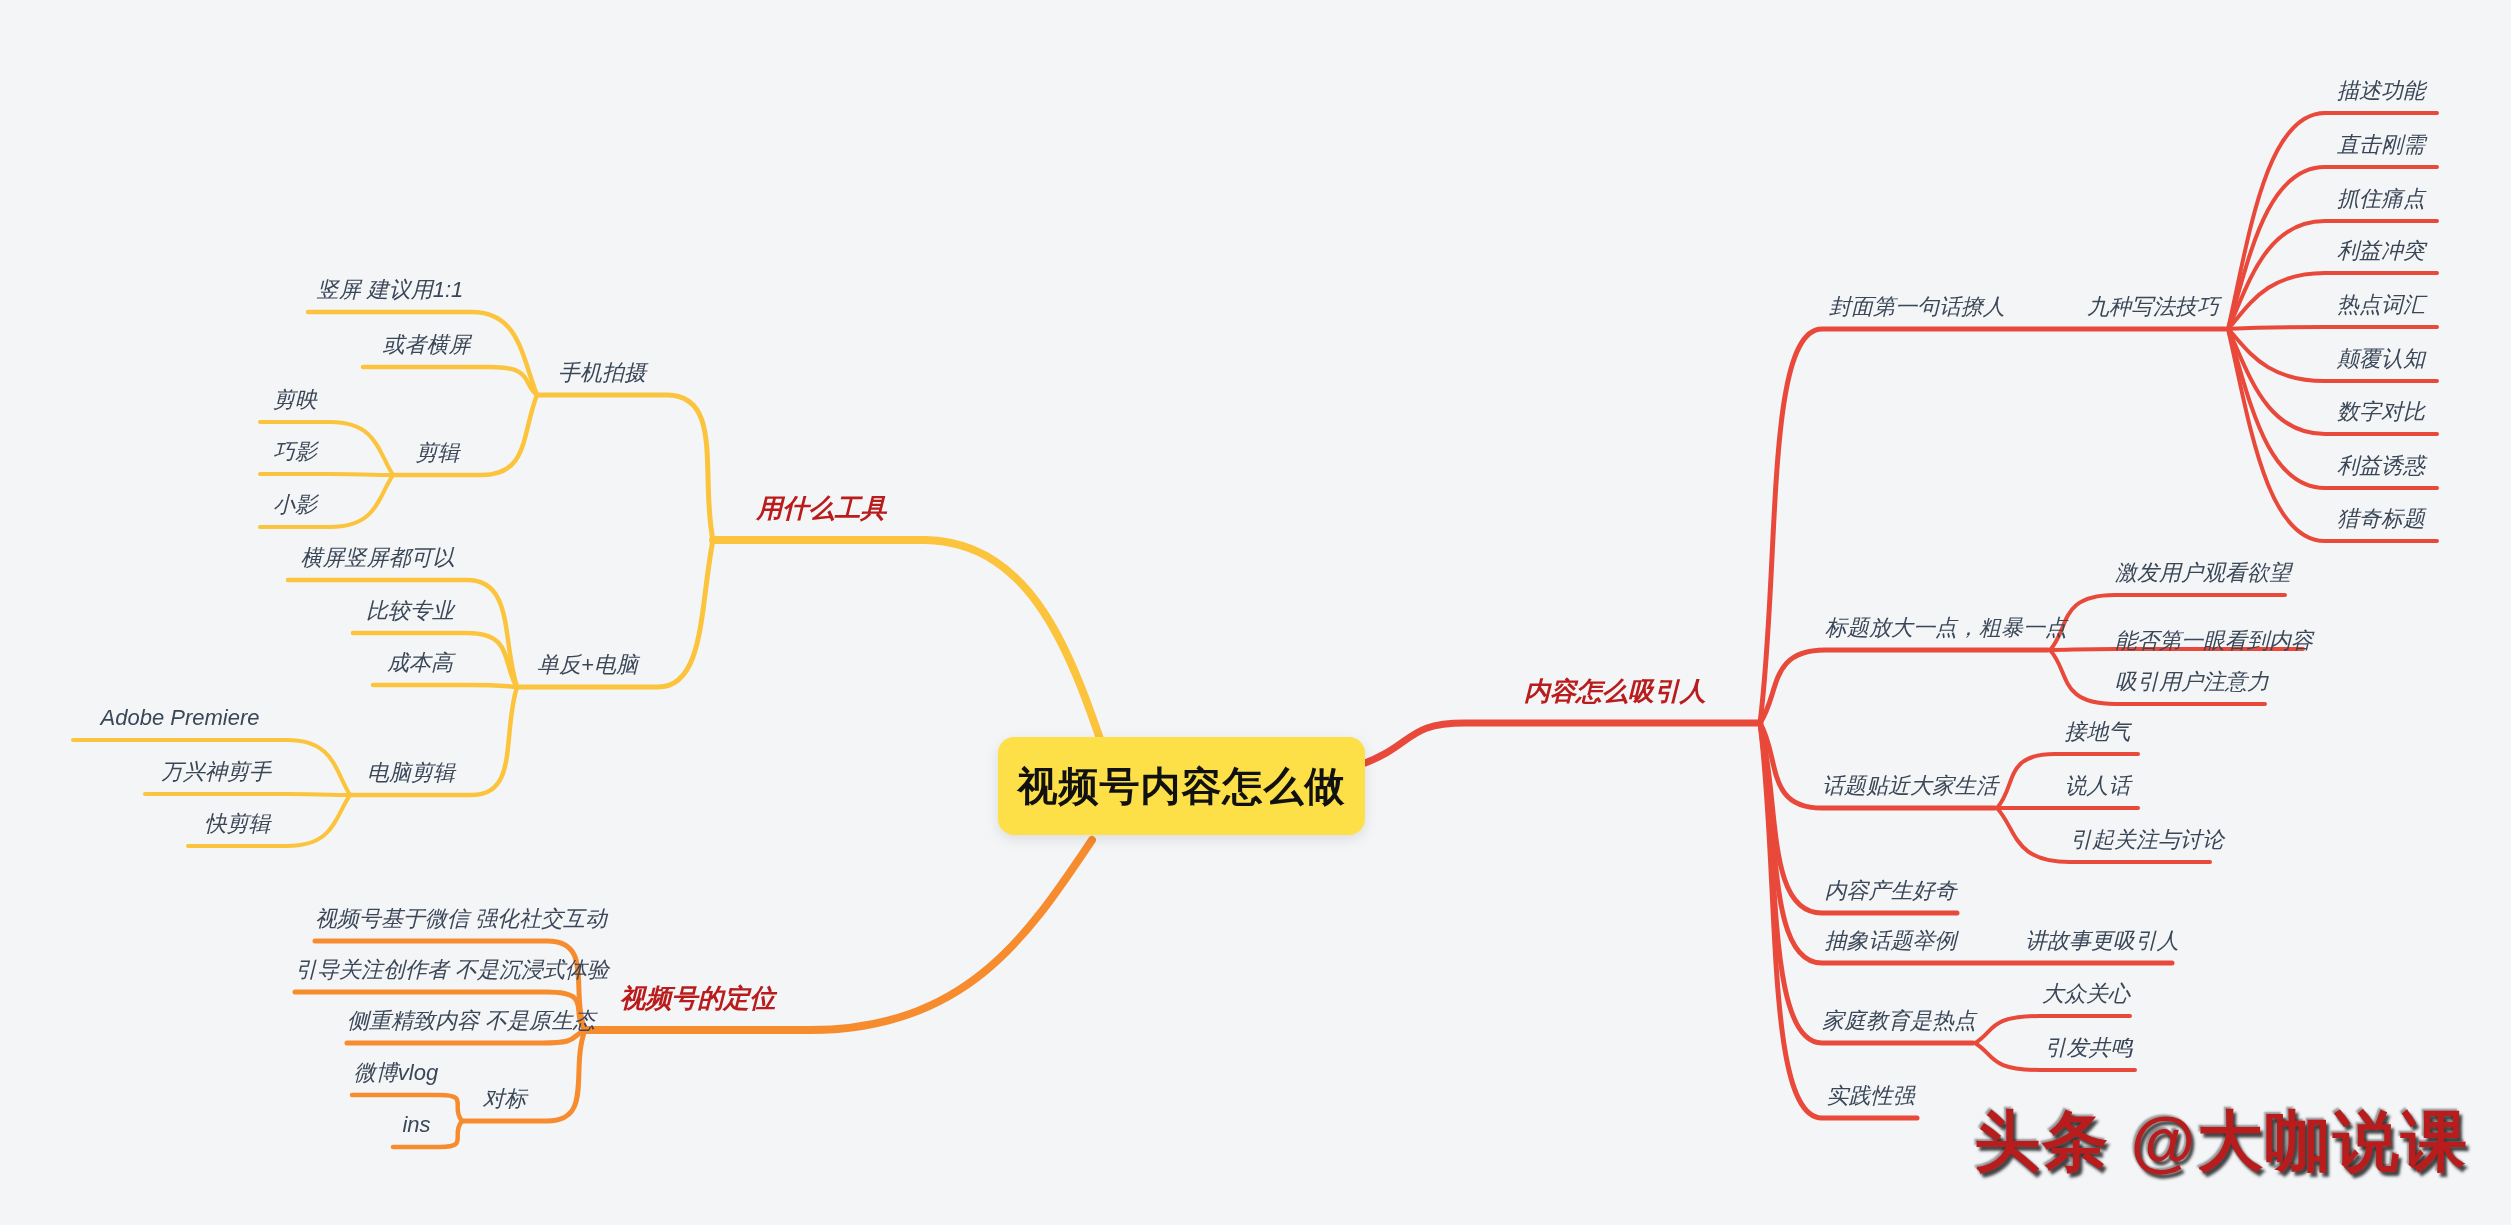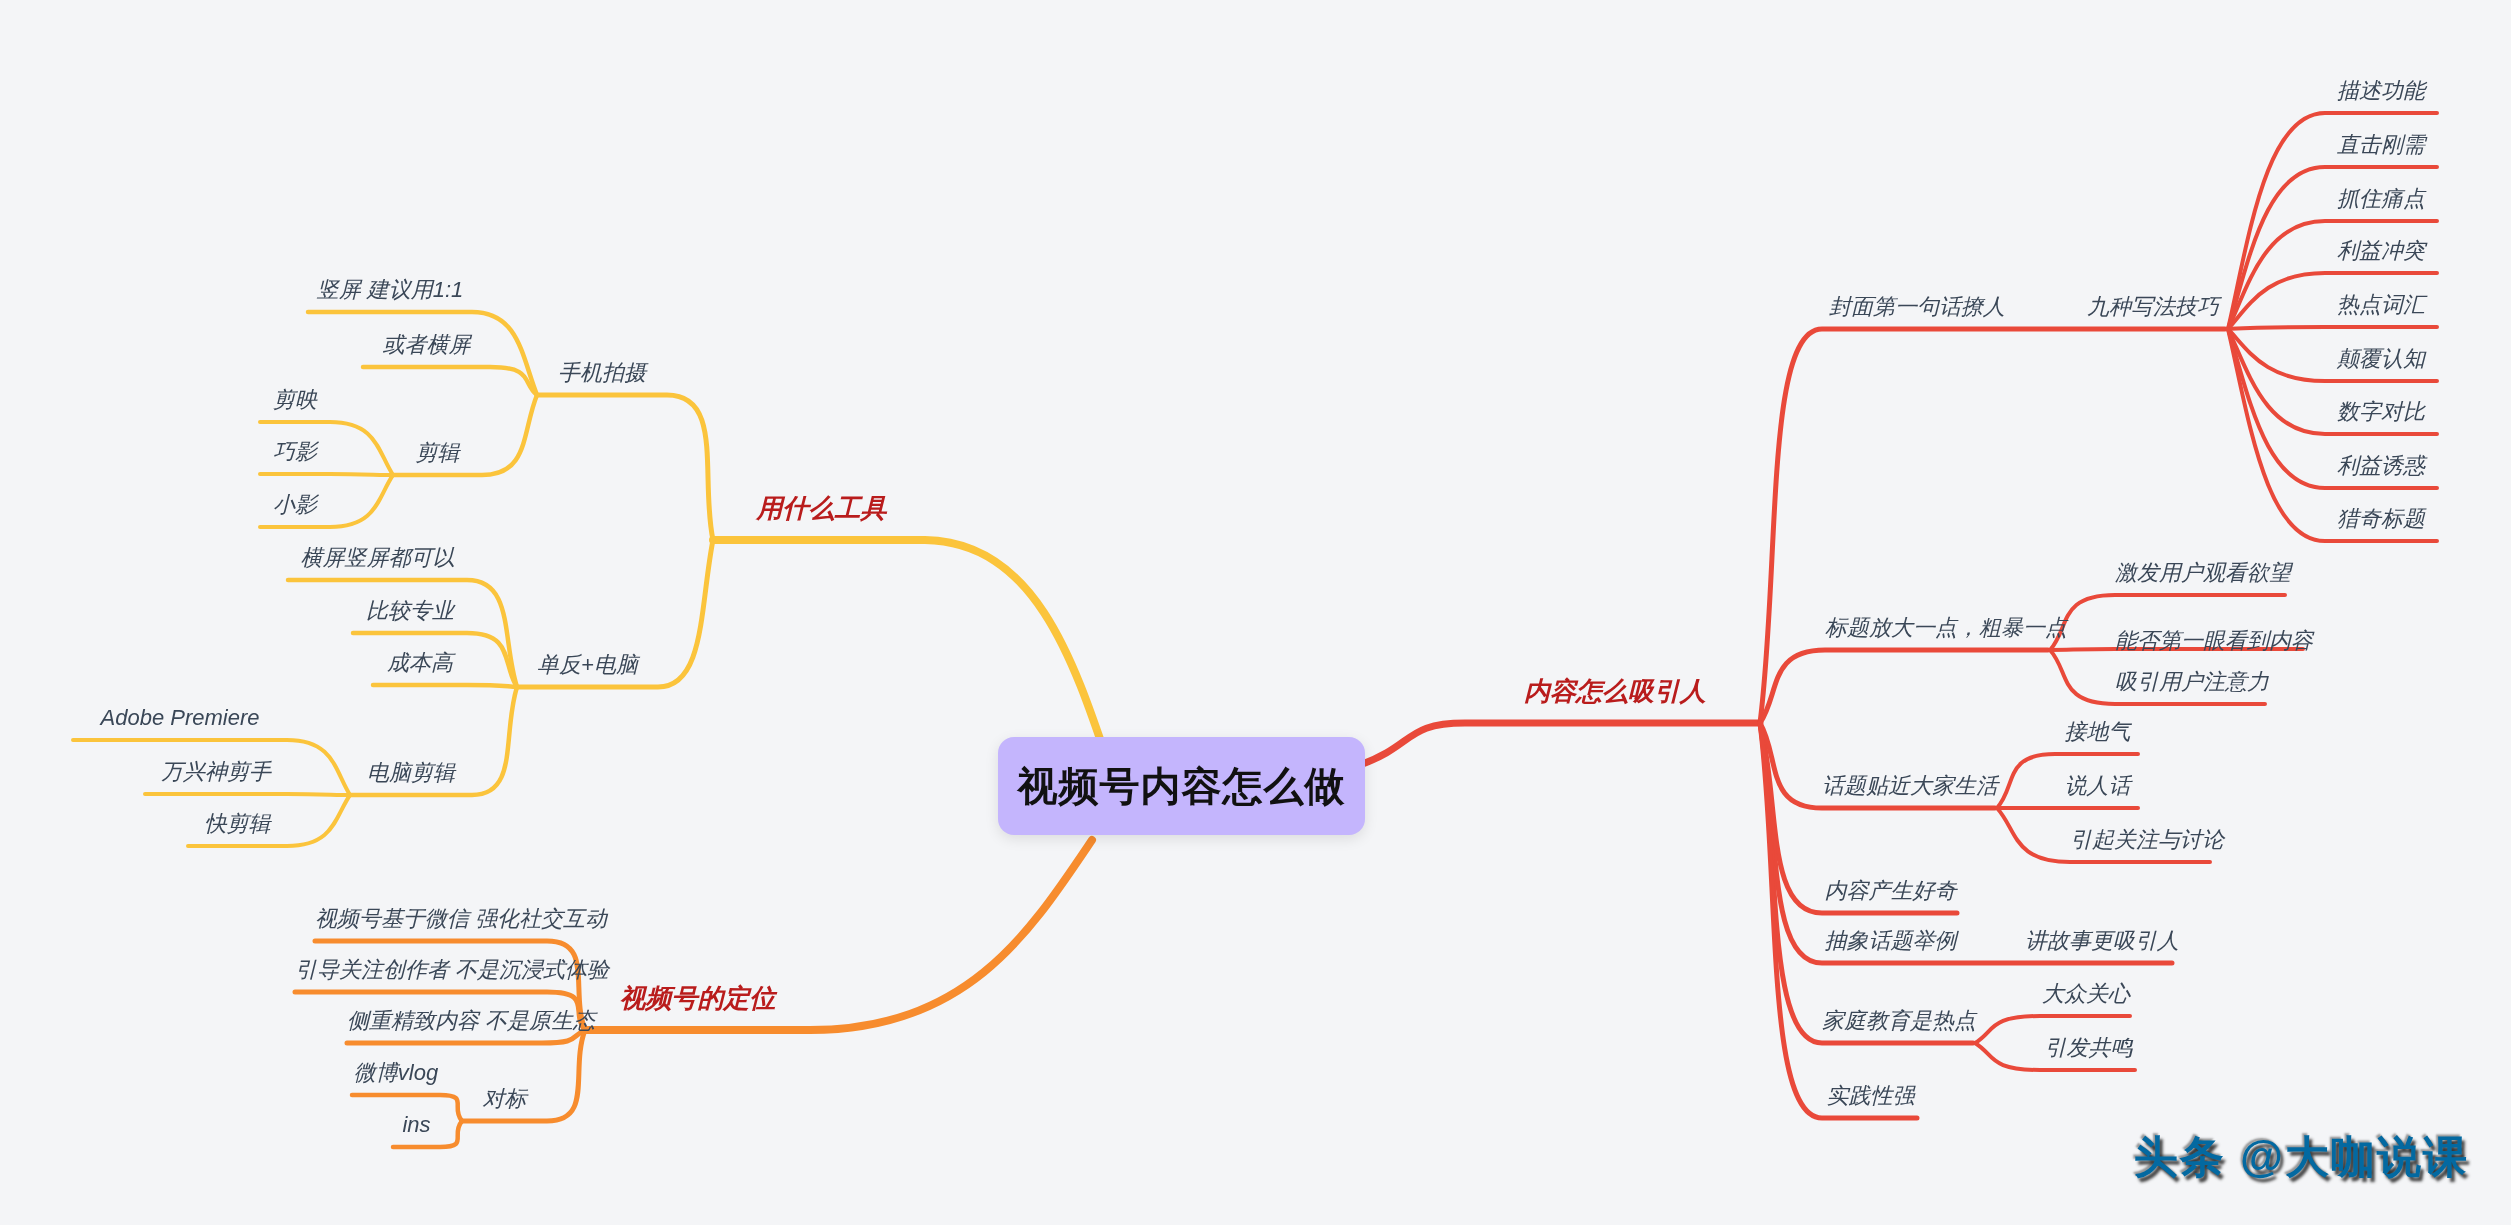--- a/index.html
+++ b/index.html
@@ -13,29 +13,29 @@
     position:absolute;
     color:#3a4757;
     font-size:22px;line-height:28px;
     text-align:center;white-space:nowrap;font-style:italic;
   }
   .label.main{
     font-weight:bold;font-size:26px;line-height:36px;color:#b91c1c;
   }
   .central-node{
     position:absolute;left:998px;top:737px;width:367px;height:98px;
-    background:#c4b5fd;border-radius:16px;
+    background:#fde047;border-radius:16px;
     box-shadow:0 4px 14px rgba(0,0,0,0.10);
     display:flex;align-items:center;justify-content:center;
     font-size:40px;font-weight:bold;color:#111111;
     letter-spacing:1px;
   }
   .watermark{
     position:absolute;right:42px;bottom:38px;
-    font-size:44px;font-weight:bold;color:#0369a1;
+    font-size:66px;font-weight:bold;color:#b91c1c;
     text-shadow:3px 4px 3px rgba(35,35,35,0.85), -2px -2px 2px rgba(35,35,35,0.45);
     letter-spacing:2px;
   }
 </style>
 </head>
 <body>
 
 <svg id="canvas" width="2511" height="1225" viewBox="0 0 2511 1225">
 
   <g stroke="#fbc43c" fill="none" stroke-linecap="round" stroke-linejoin="round">

